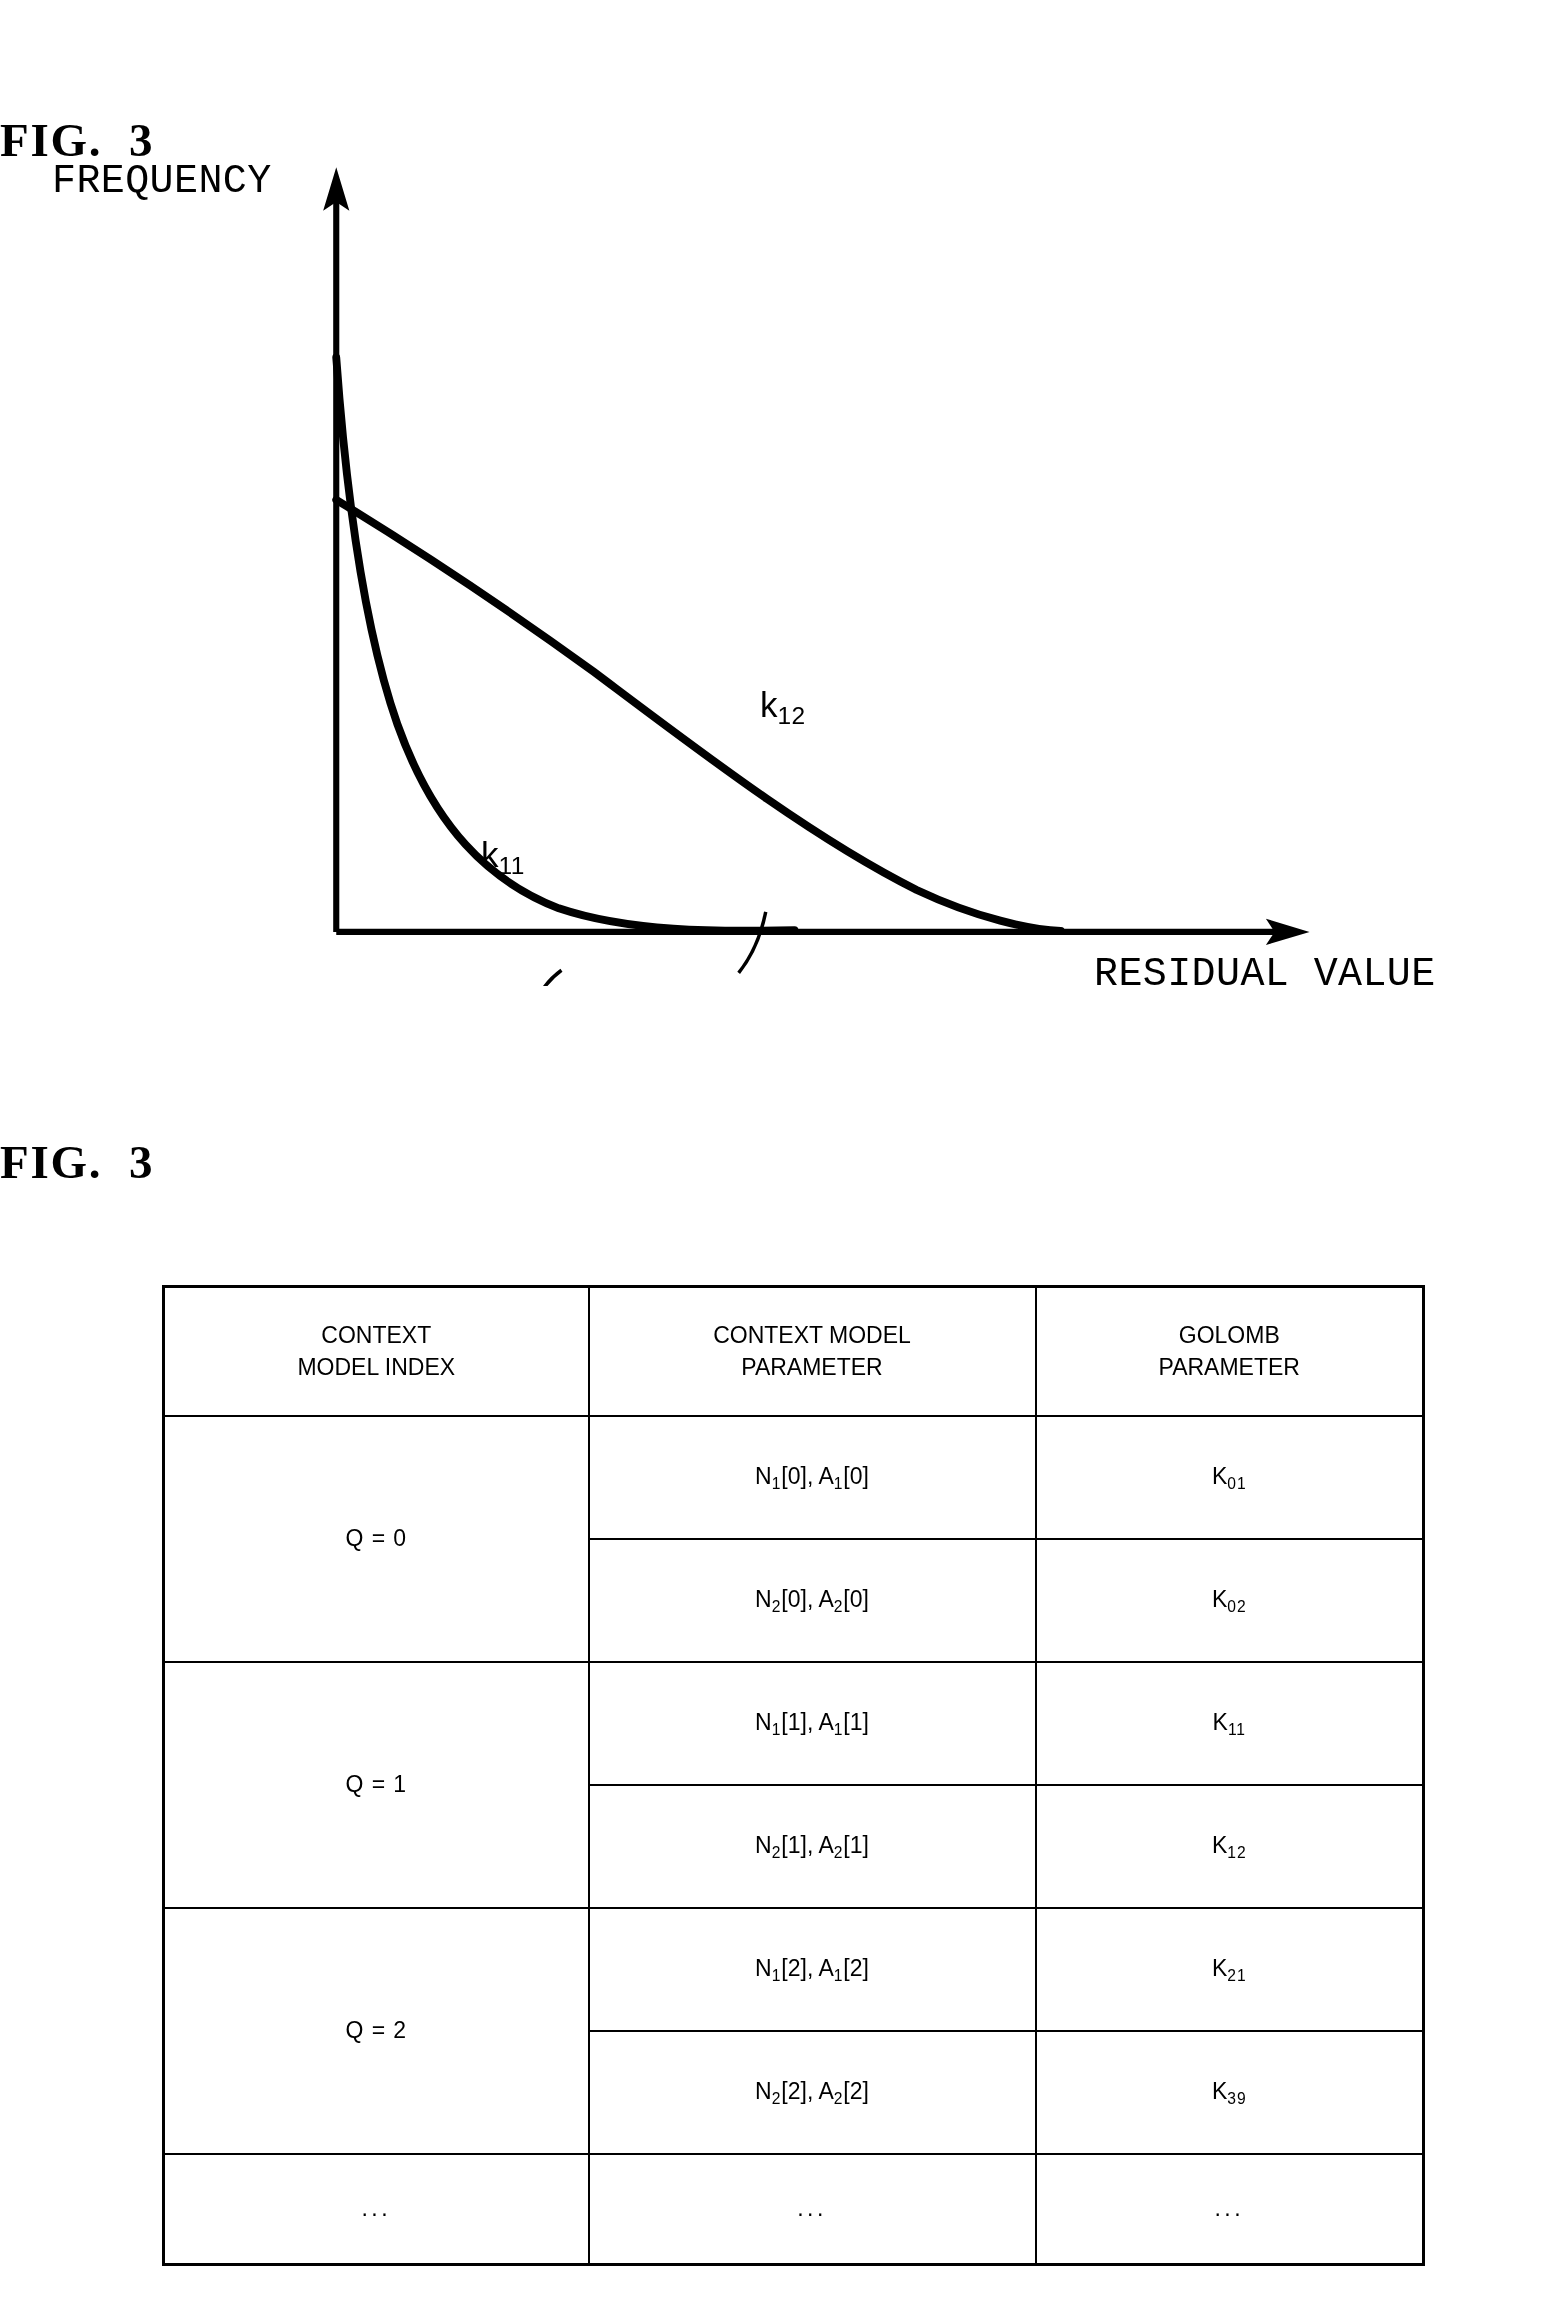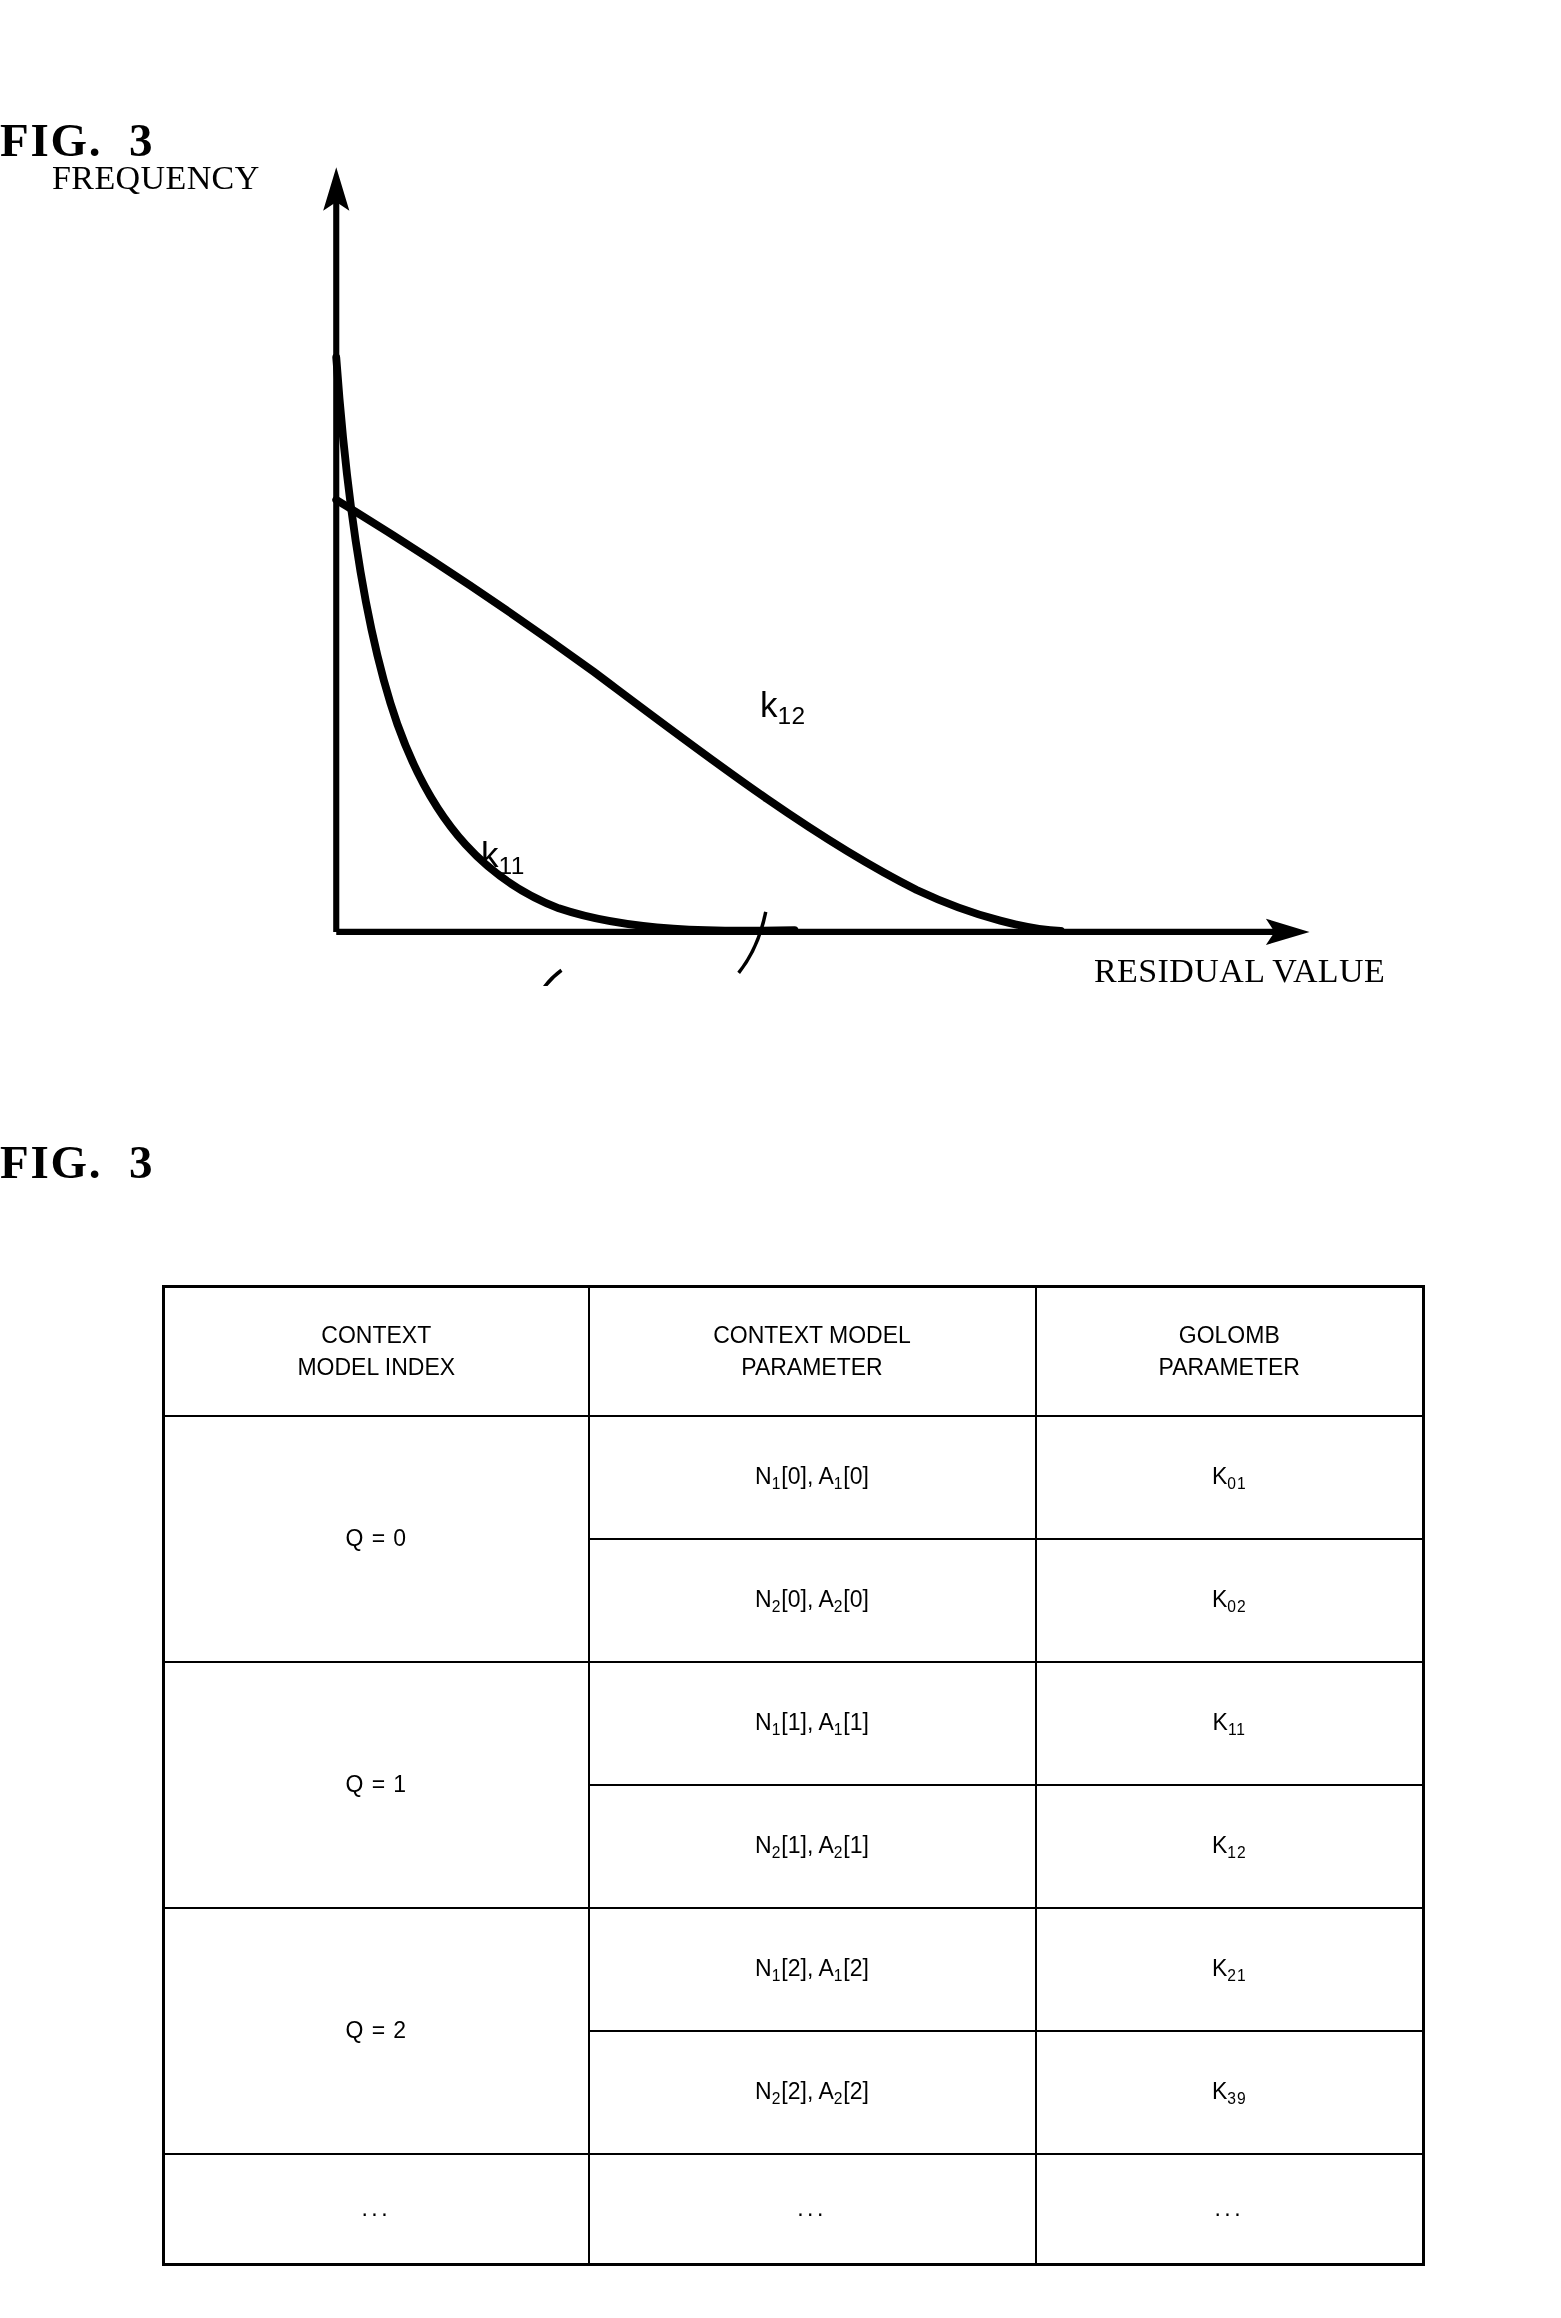--- a/index.html
+++ b/index.html
@@ -36,22 +36,22 @@
     position: absolute;
     left: 0;
     top: 148px;
     width: 1562px;
     height: 489px;
   }
   #fig3-svg { display: block; }
 
   .axis-label {
     position: absolute;
-    font-family: Liberation Serif, serif;
-    font-size: 34px;
+    font-family: Liberation Mono, monospace;
+    font-size: 40px;
     letter-spacing: 0.4px;
     white-space: pre;
   }
   #y-axis-label { left: 52px; top: 159px; }
   #x-axis-label { left: 1074px; top: 952px; margin-left: 20px; }
 
   .curve-label {
     position: absolute;
     font-family: "Liberation Sans", sans-serif;
     font-size: 35px;

